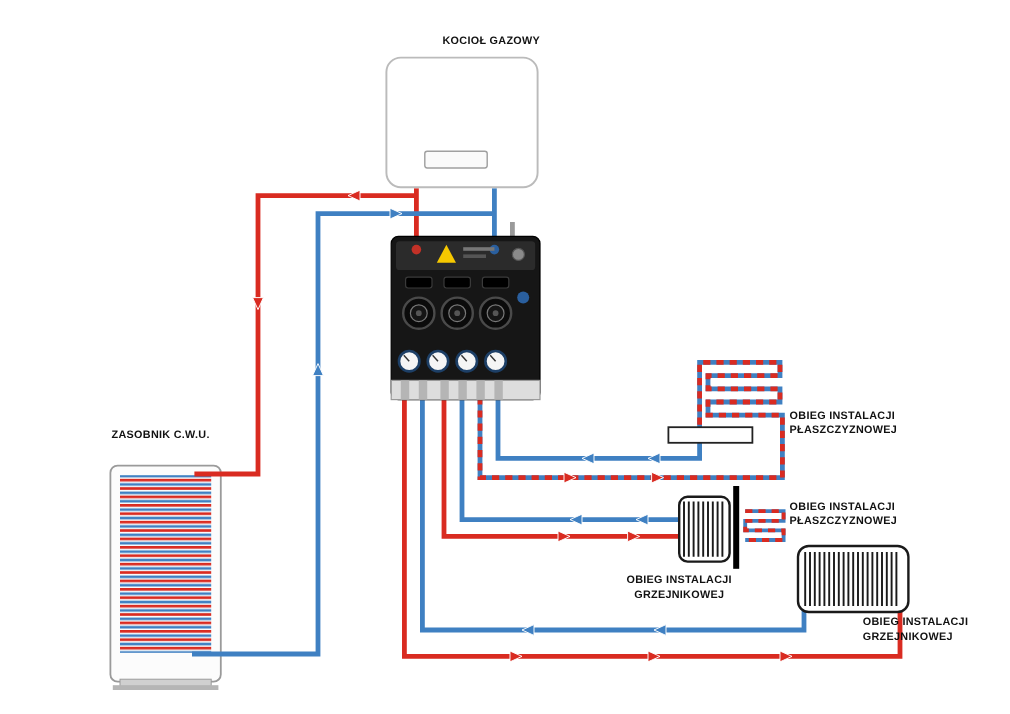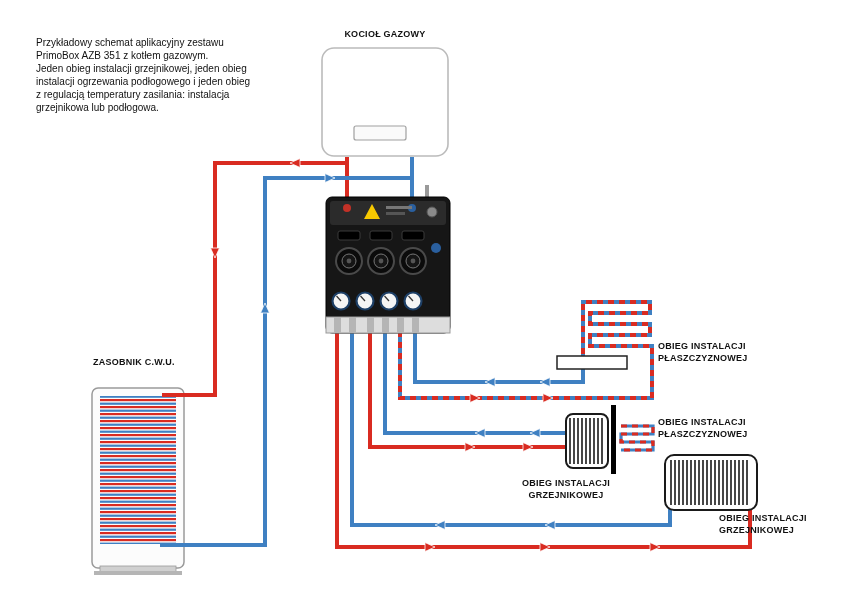--- a/index.html
+++ b/index.html
@@ -150,28 +150,22 @@
     <polygon class="arrow-supply" points="523,442.5 533,447 523,451.5"></polygon>
 
     <polygon class="arrow-return" points="445,520.5 435,525 445,529.5"></polygon>
     <polygon class="arrow-return" points="555,520.5 545,525 555,529.5"></polygon>
     <polygon class="arrow-supply" points="425,542.5 435,547 425,551.5"></polygon>
     <polygon class="arrow-supply" points="540,542.5 550,547 540,551.5"></polygon>
     <polygon class="arrow-supply" points="650,542.5 660,547 650,551.5"></polygon>
   </g>
 </svg>
 
-<div class="desc">Przykładowy schemat aplikacyjny zestawu
-PrimoBox AZB 351 z kotłem gazowym.
-Jeden obieg instalacji grzejnikowej, jeden obieg
-instalacji ogrzewania podłogowego i jeden obieg
-z regulacją temperatury zasilania: instalacja
-grzejnikowa lub podłogowa.</div>
 
-<div class="lbl" style="left:320px;top:29px;width:130px;text-align:center">KOCIOŁ GAZOWY</div>
+<div class="lbl" style="left:320px;top:29px;width:130px;text-align:right">KOCIOŁ GAZOWY</div>
 
 <div class="lbl" style="left:93px;top:357px">ZASOBNIK C.W.U.</div>
 
 <div class="lbl" style="left:658px;top:341px">OBIEG INSTALACJI
 PŁASZCZYZNOWEJ</div>
 
 <div class="lbl" style="left:658px;top:417px">OBIEG INSTALACJI
 PŁASZCZYZNOWEJ</div>
 
 <div class="lbl" style="left:512px;top:478px;width:108px;text-align:center">OBIEG INSTALACJI

